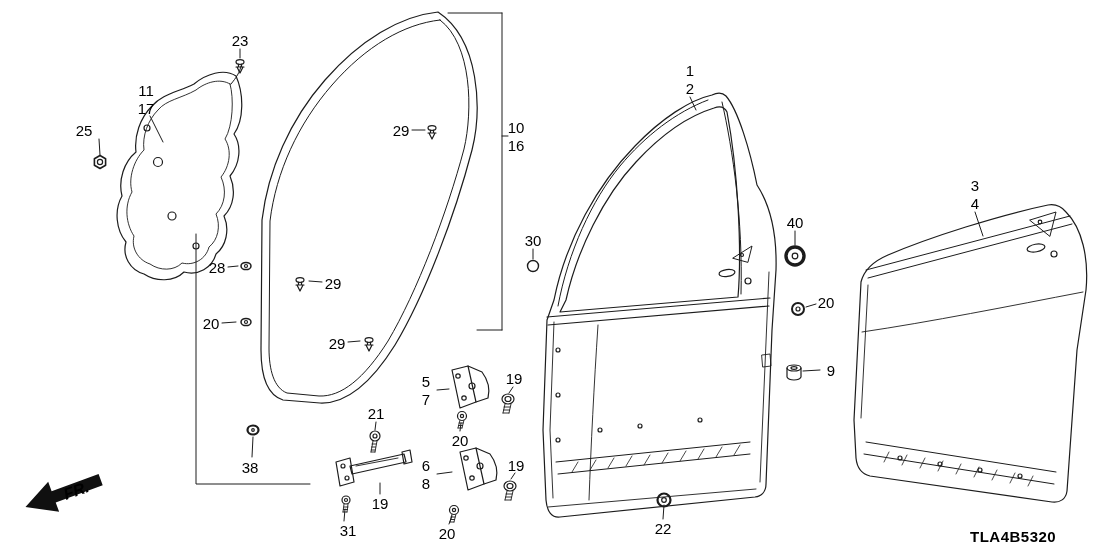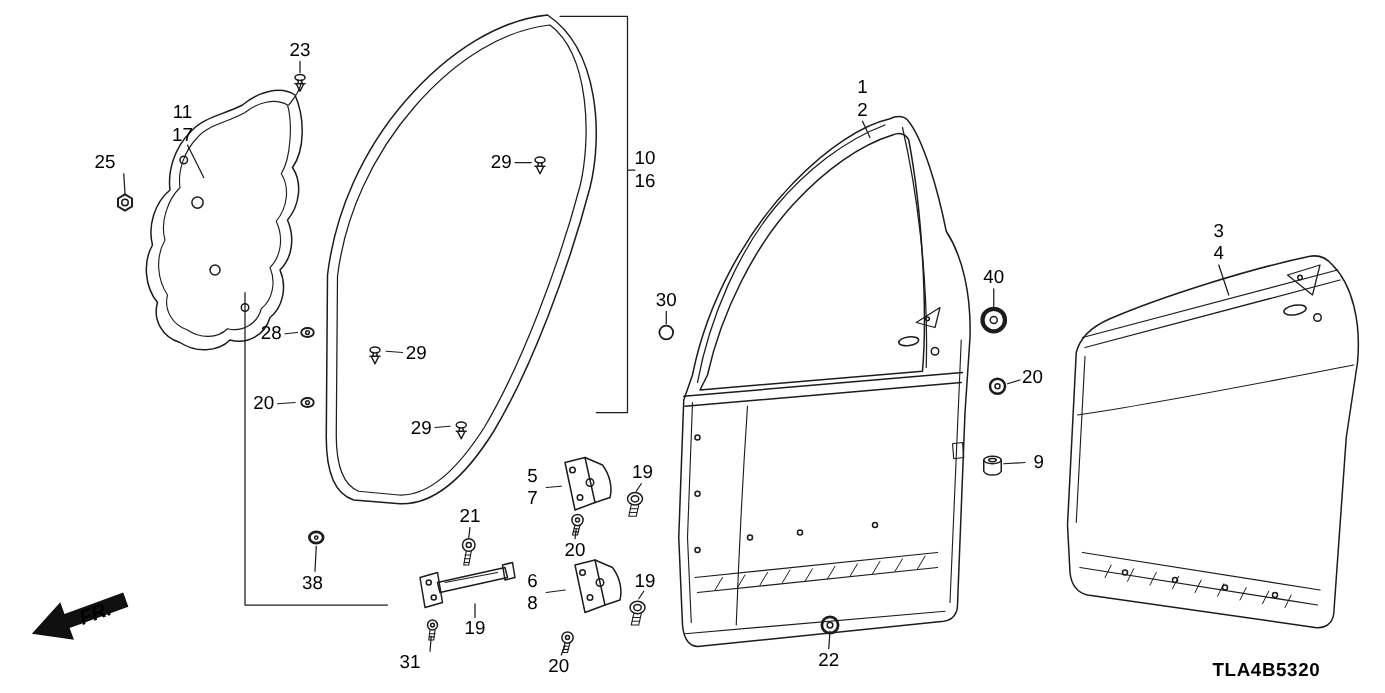--- a/index.html
+++ b/index.html
@@ -275,16 +275,16 @@
   <div class="co" style="left:240px;top:40px">23</div>
   <div class="co" style="left:795px;top:222px">40</div>
   <div class="co" style="left:84px;top:130px">25</div>
   <div class="co" style="left:250px;top:467px">38</div>
   <div class="co" style="left:211px;top:323px">20</div>
   <div class="co" style="left:217px;top:267px">28</div>
   <div class="co" style="left:401px;top:130px">29</div>
   <div class="co" style="left:333px;top:283px">29</div>
   <div class="co" style="left:337px;top:343px">29</div>
   <div class="co" style="left:533px;top:240px">30</div>
-  <div class="co" style="left:328px;top:530px">31</div>
+  <div class="co" style="left:348px;top:530px">31</div>
 
   <div class="diagram-code">TLA4B5320</div>
 </div>
 
 </body></html>

